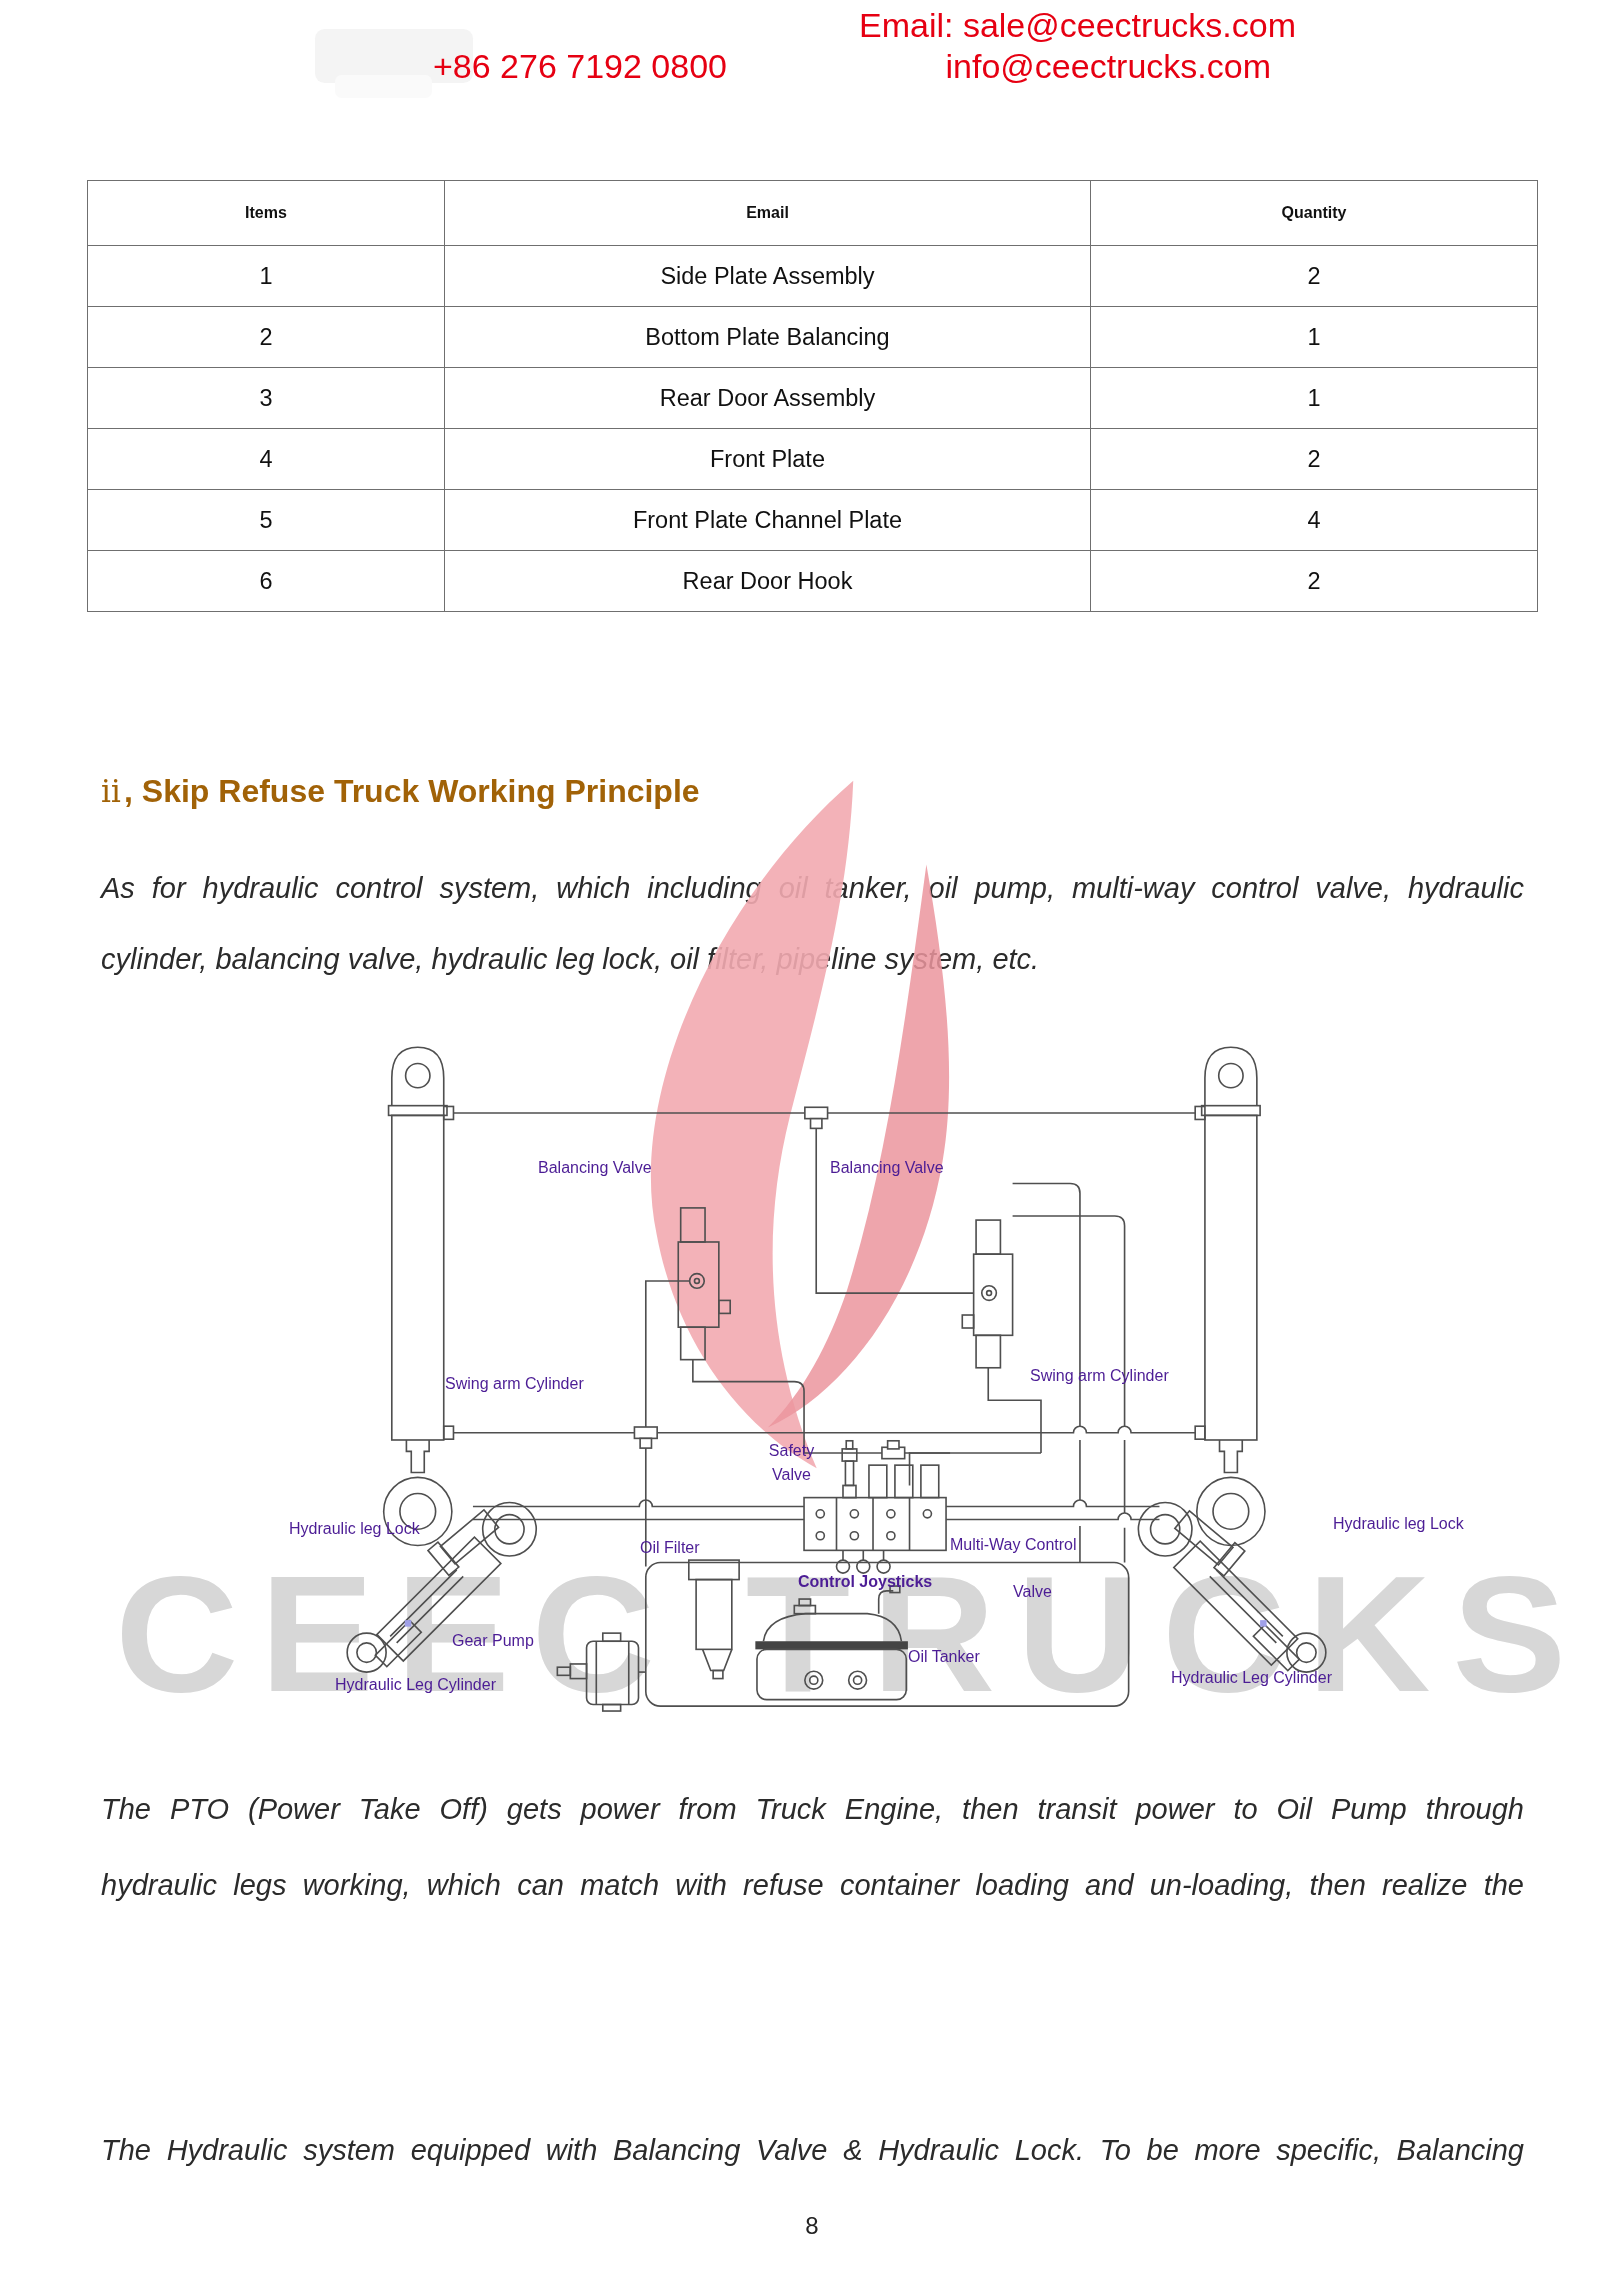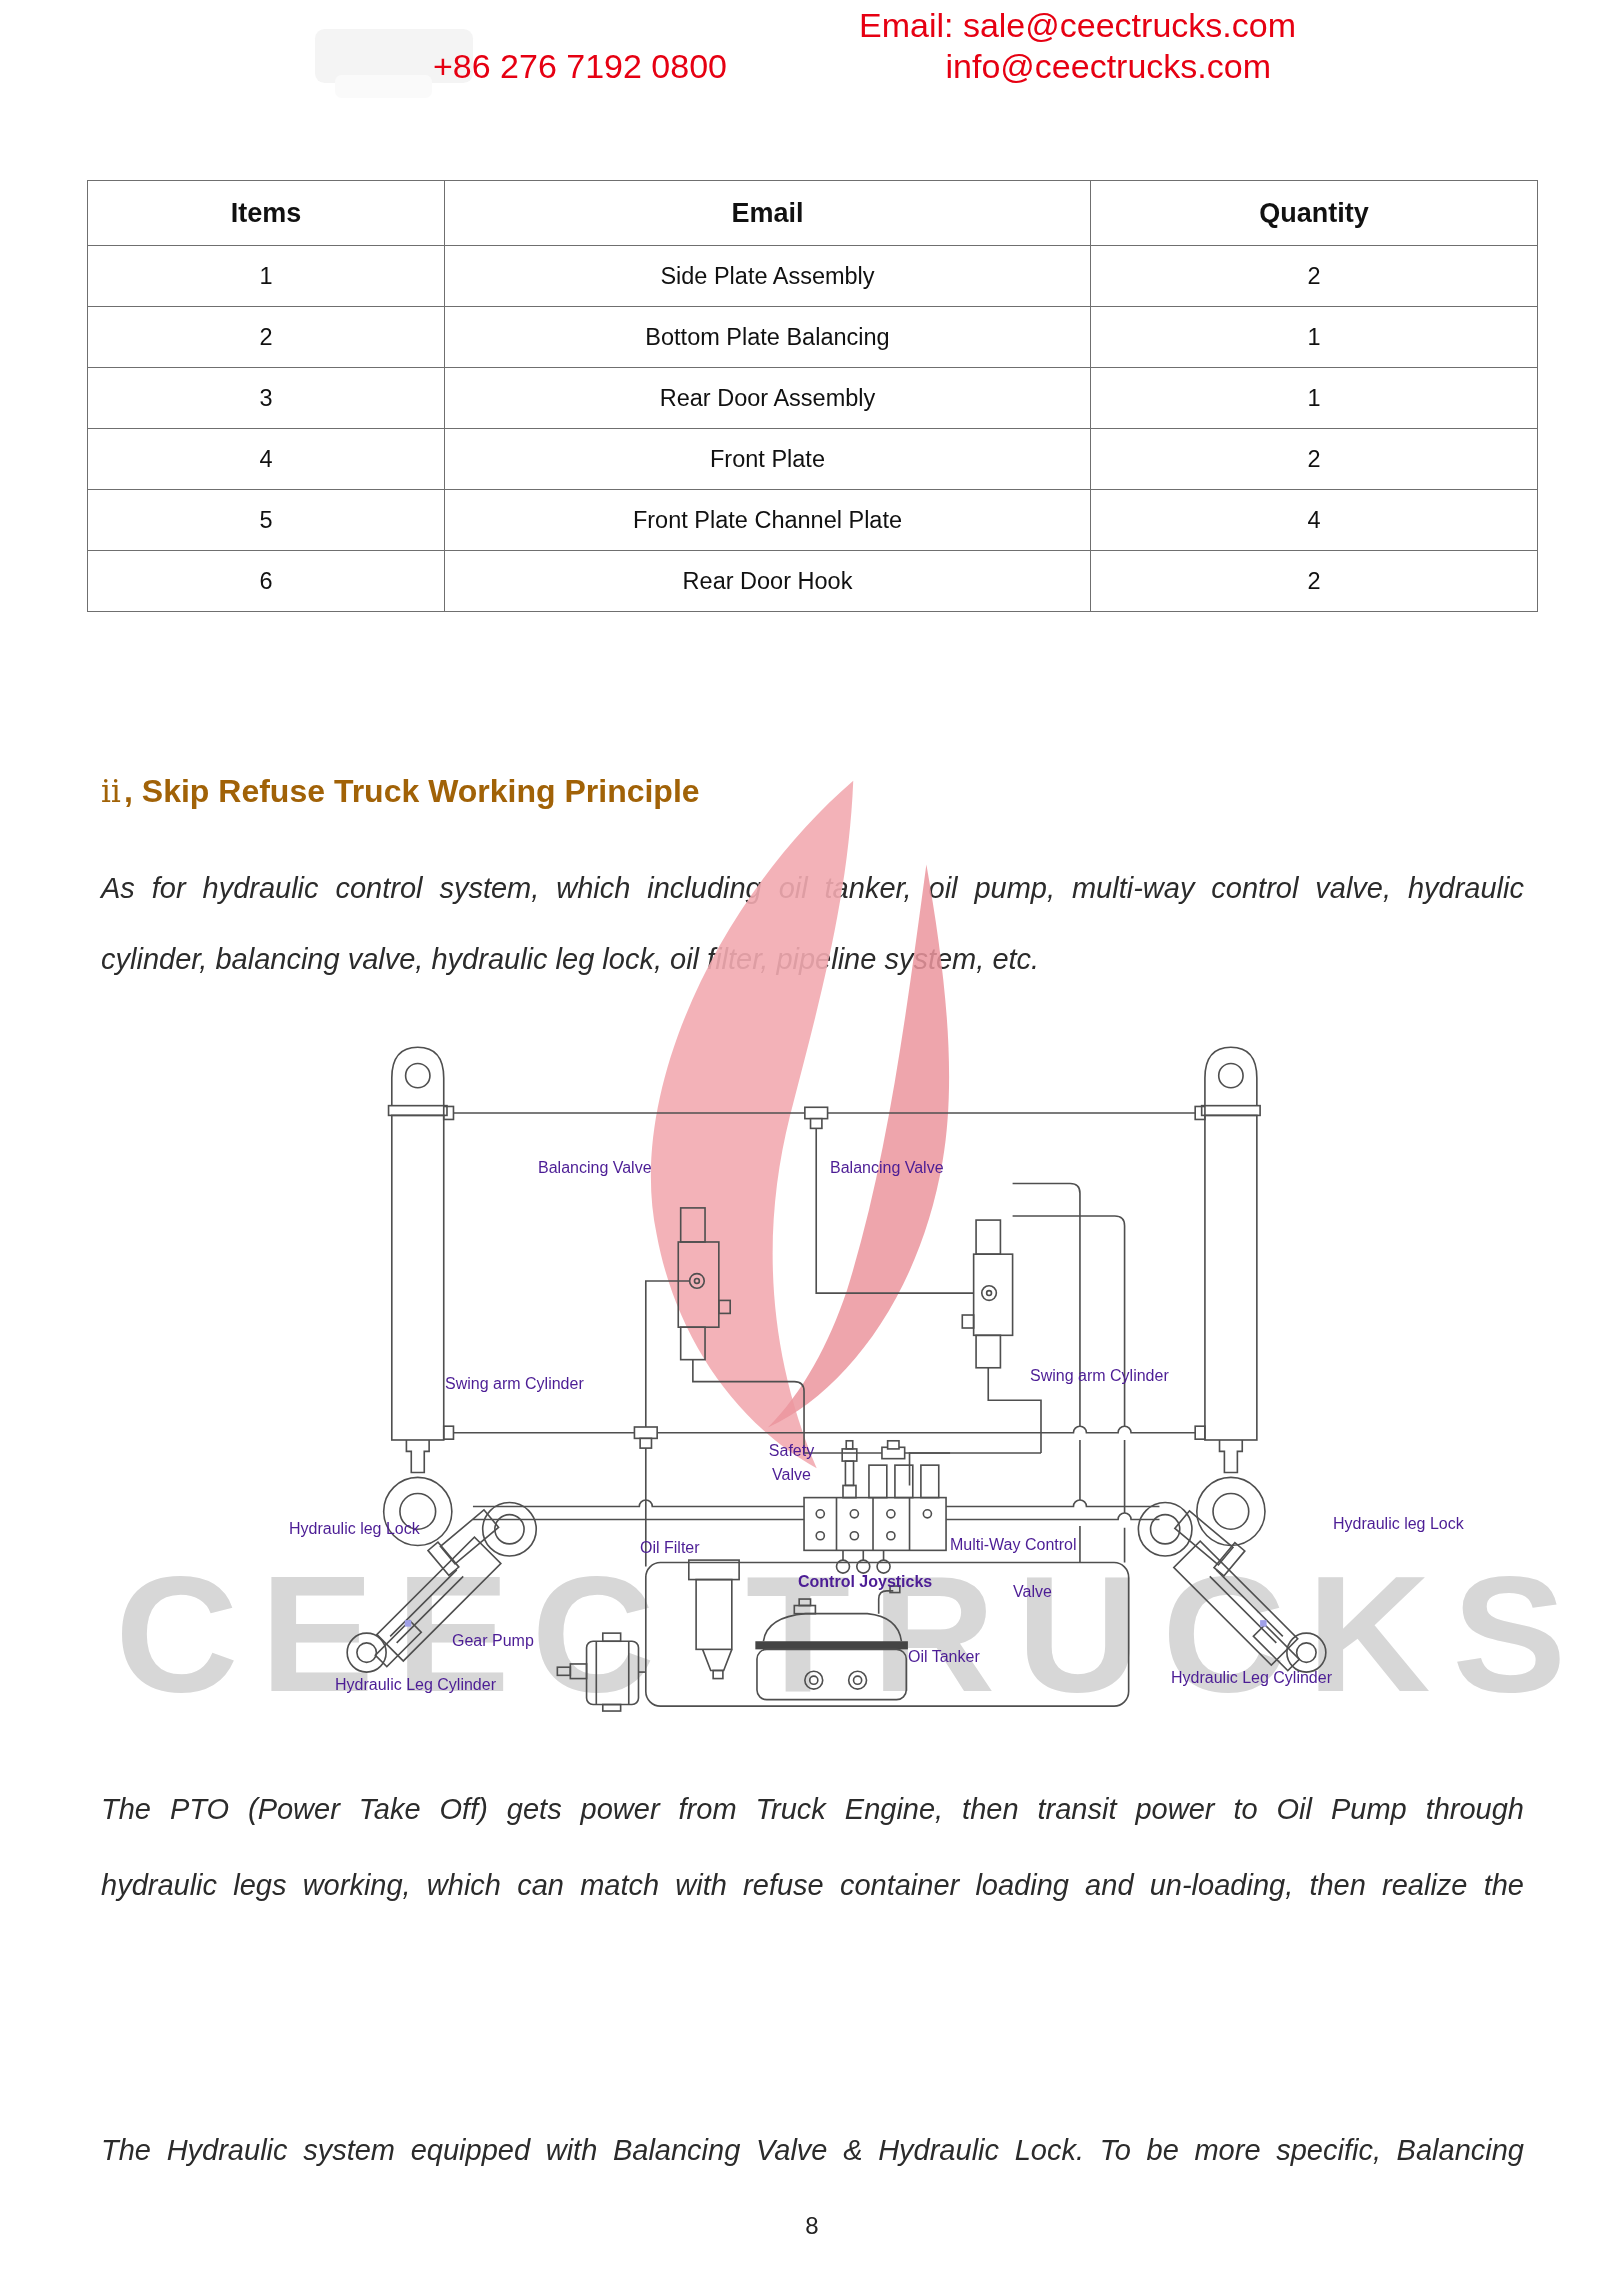--- a/index.html
+++ b/index.html
@@ -16,21 +16,21 @@
   .logo-ghost{position:absolute;left:315px;top:29px;width:158px;height:54px;
     background:#f4f4f4;border-radius:9.7px;}
   .logo-ghost2{position:absolute;left:335px;top:75px;width:97px;height:23px;
     background:#fafafa;border-radius:6.5px;}
   
   .parts-table{position:absolute;left:87px;top:180px;width:1450px;
     border-collapse:collapse;table-layout:fixed;}
   .parts-table th,.parts-table td{
     border:1.6px solid #6f6f6f;text-align:center;vertical-align:middle;
     font-size:23.5px;color:#111;background:transparent;}
-  .parts-table th{font-size:27px;font-weight:bold;height:62px;}
+  .parts-table th{font-size:16px;font-weight:bold;height:62px;}
   .parts-table td{height:58px;font-weight:400;}
   .col-items{width:357px;} .col-name{width:646px;} .col-qty{width:447px;}
   
   .section-heading{position:absolute;left:101px;top:773px;font-size:32px;
     font-weight:bold;color:#a16207;white-space:nowrap;}
   .section-heading .numeral{font-family:"DejaVu Serif",serif;font-weight:400;
     font-size:31px;margin-right:3.2px;}
   
   .para{position:absolute;left:101px;width:1423px;font-style:italic;
     font-size:29px;color:#2b2b2b;}

